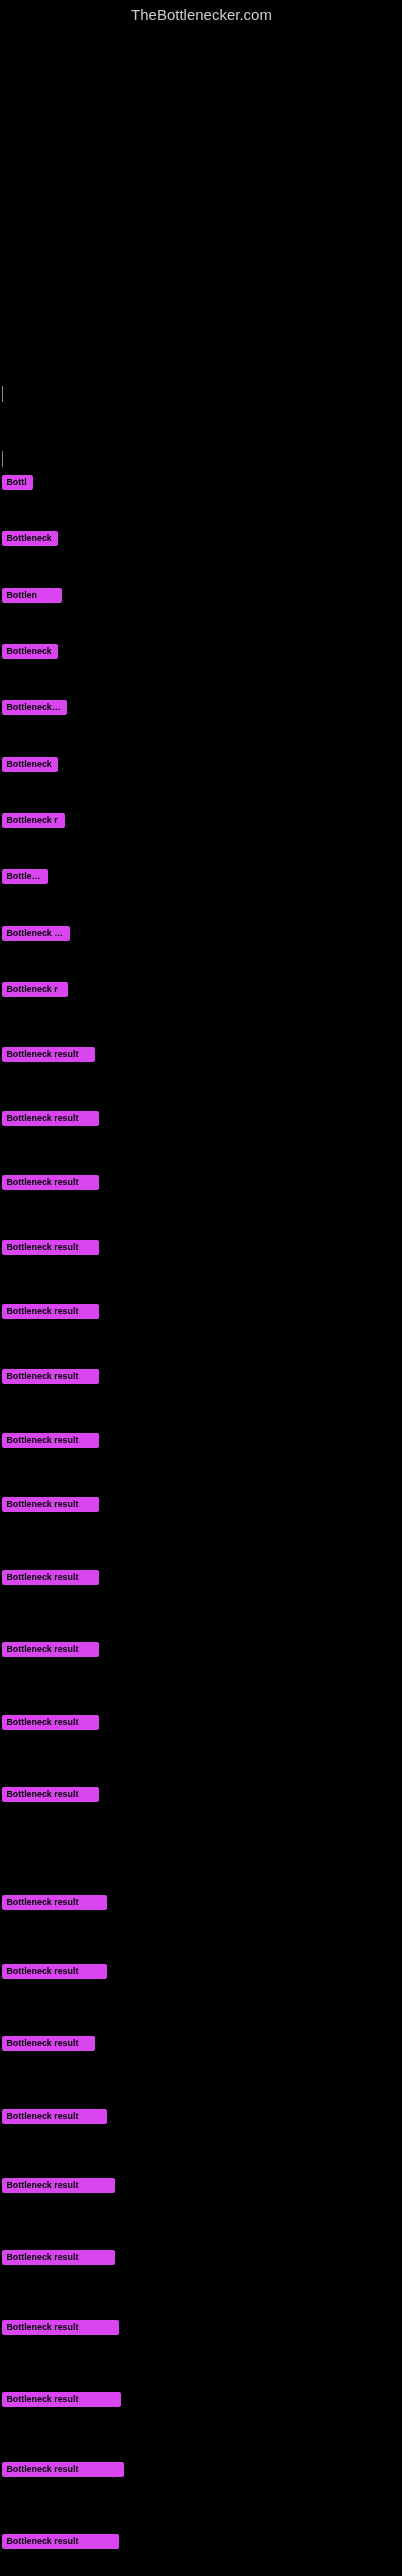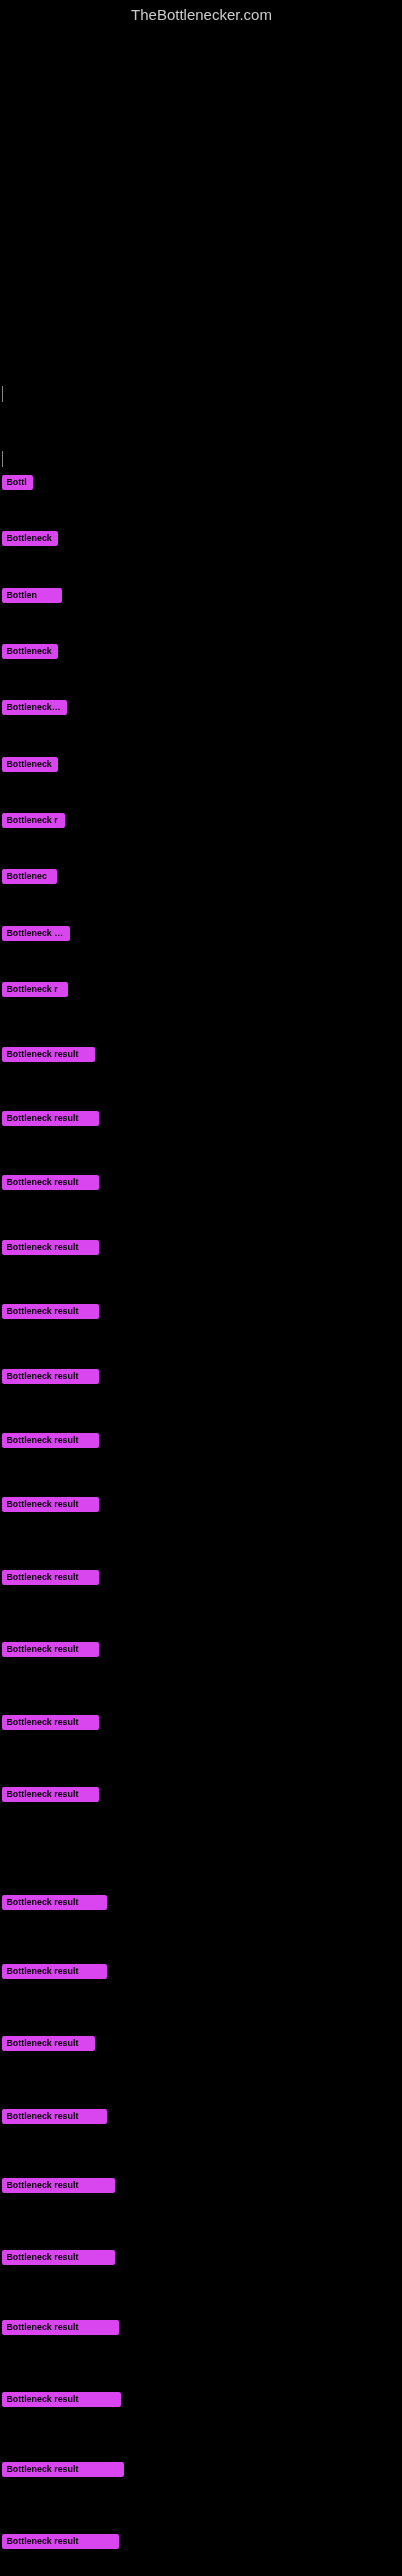--- a/index.html
+++ b/index.html
@@ -68,21 +68,21 @@
 <div class="vertical-line-2"></div>
 
 <div id="badges-container">
     <div class="result-badge" style="top: 475px; left: 1.6px; width: 31px;">Bottl</div>
     <div class="result-badge" style="top: 531px; left: 1.6px; width: 56px;">Bottleneck</div>
     <div class="result-badge" style="top: 588px; left: 1.6px; width: 60px;">Bottlen</div>
     <div class="result-badge" style="top: 644px; left: 1.6px; width: 56px;">Bottleneck</div>
     <div class="result-badge" style="top: 700px; left: 1.6px; width: 65px;">Bottleneck res</div>
     <div class="result-badge" style="top: 757px; left: 1.6px; width: 56px;">Bottleneck</div>
     <div class="result-badge" style="top: 813px; left: 1.6px; width: 63px;">Bottleneck r</div>
-    <div class="result-badge" style="top: 869px; left: 1.6px; width: 55px;">Bottlenec</div>
+    <div class="result-badge" style="top: 869px; left: 1.6px; width: 46px;">Bottlenec</div>
     <div class="result-badge" style="top: 926px; left: 1.6px; width: 68px;">Bottleneck resu</div>
     <div class="result-badge" style="top: 982px; left: 1.6px; width: 66px;">Bottleneck r</div>
     <div class="result-badge" style="top: 1047px; left: 1.6px; width: 93px;">Bottleneck result</div>
     <div class="result-badge" style="top: 1111px; left: 1.6px; width: 97px;">Bottleneck result</div>
     <div class="result-badge" style="top: 1175px; left: 1.6px; width: 97px;">Bottleneck result</div>
     <div class="result-badge" style="top: 1240px; left: 1.6px; width: 97px;">Bottleneck result</div>
     <div class="result-badge" style="top: 1304px; left: 1.6px; width: 97px;">Bottleneck result</div>
     <div class="result-badge" style="top: 1369px; left: 1.6px; width: 97px;">Bottleneck result</div>
     <div class="result-badge" style="top: 1433px; left: 1.6px; width: 97px;">Bottleneck result</div>
     <div class="result-badge" style="top: 1497px; left: 1.6px; width: 97px;">Bottleneck result</div>

